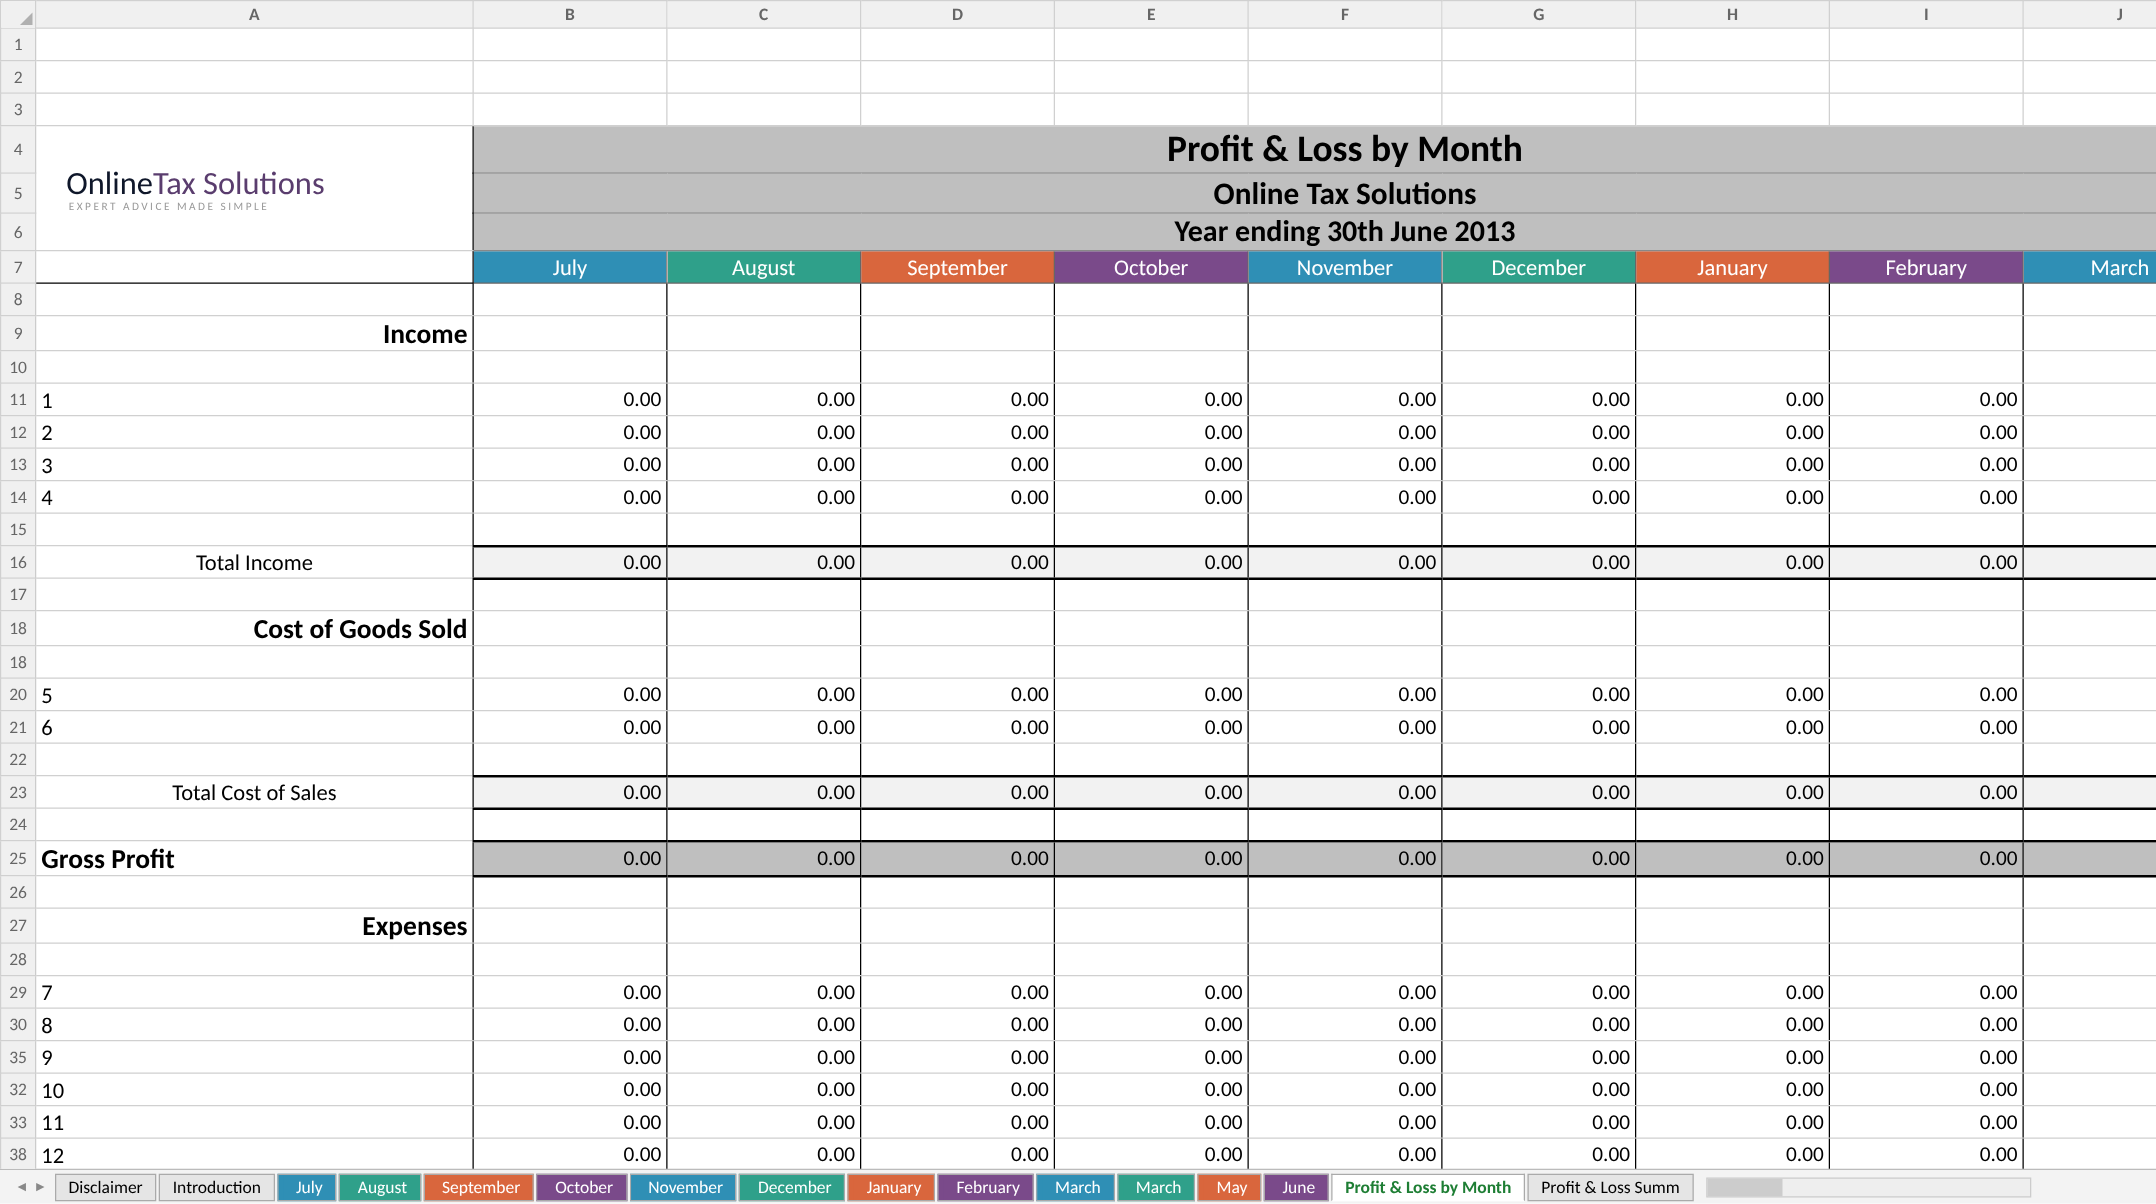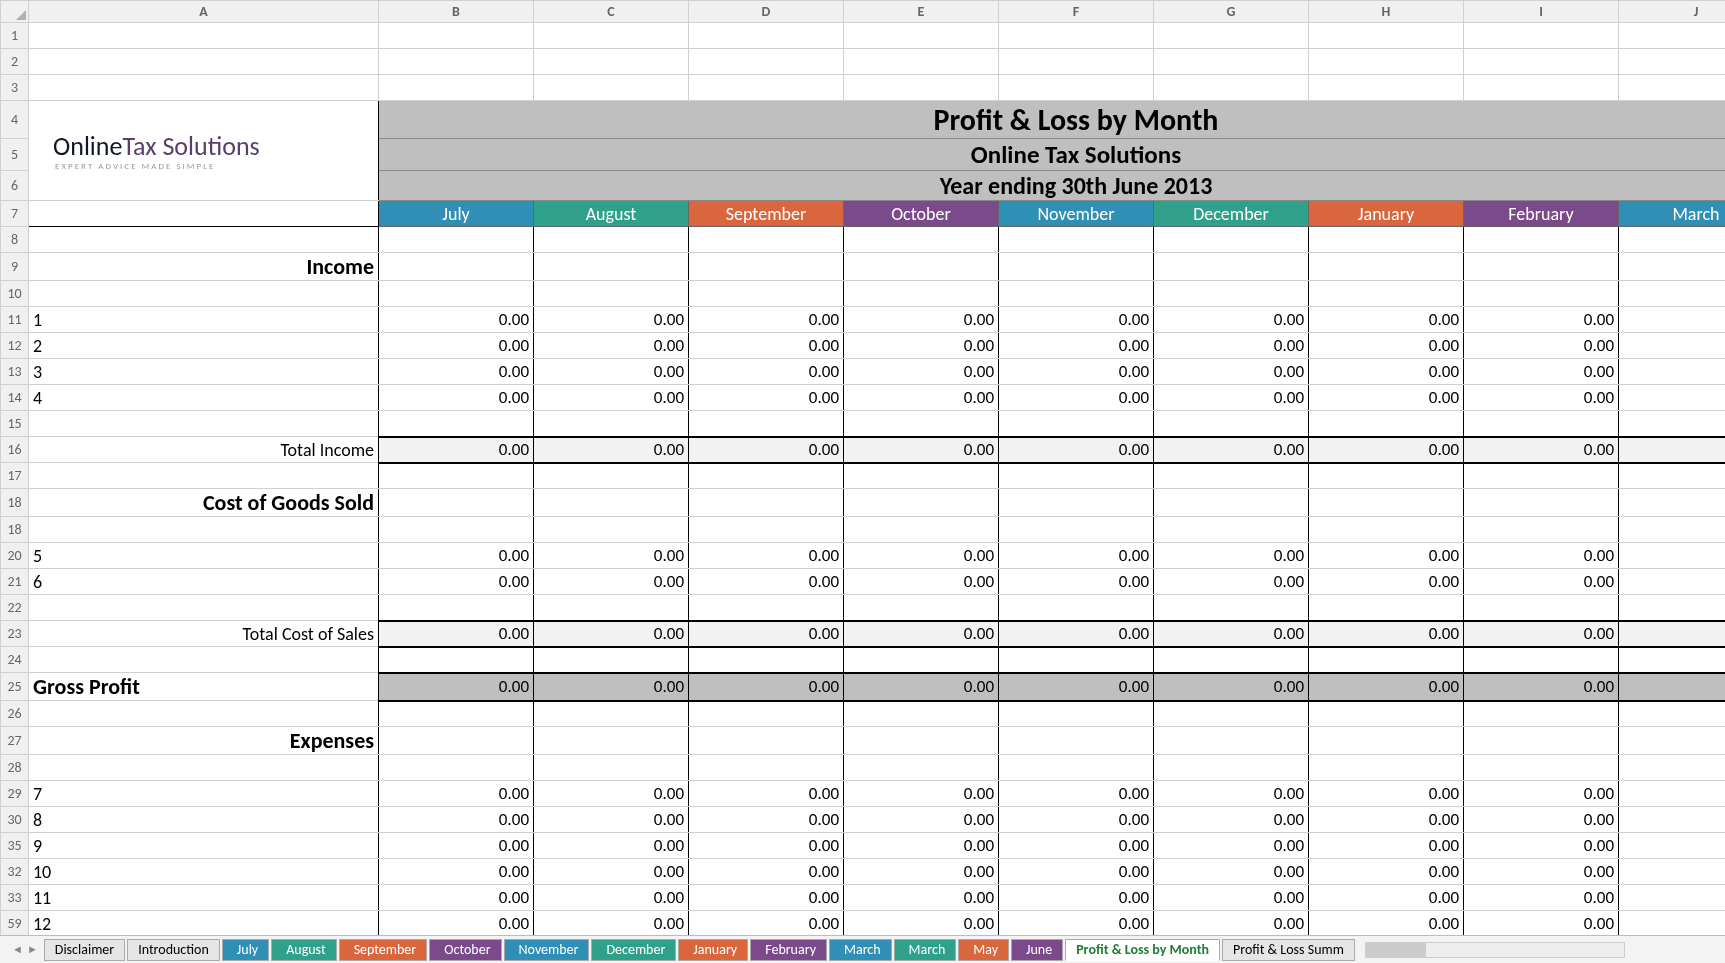--- a/index.html
+++ b/index.html
@@ -15,21 +15,21 @@
 .sel-tri{width:28px;height:22px;background:#f0f0f0;position:relative}
 .sel-tri::after{content:"";position:absolute;right:2px;bottom:2px;width:0;height:0;border-left:10px solid transparent;border-bottom:10px solid #b0b0b0}
 .title-merge{background:#bfbfbf;text-align:center;font-weight:bold;border:1px solid #888}
 .t1{font-size:30px}
 .t2{font-size:25px}
 .t3{font-size:24px}
 .month-hdr{color:#fff;text-align:center;font-size:18px;font-weight:normal;border:1px solid #666;height:26px}
 .sec-hdr{font-weight:bold;font-size:22px;text-align:right;padding-left:4px}
 .lbl{text-align:left;font-size:18px}
 .num{text-align:right;font-size:17px}
-.tot-lbl{text-align:right;font-size:18px}
+.tot-lbl{text-align:center;font-size:18px}
 .tot-cell{text-align:right;background:#f2f2f2;border-top:2px solid #000;border-bottom:2px solid #000}
 .gp-cell{text-align:right;background:#bfbfbf;border-top:2px solid #000;border-bottom:2px solid #000}
 .gp-lbl{font-weight:bold;font-size:22px}
 .bcell{border-left:1px solid #000;border-right:1px solid #000}
 .logo{font-size:26px;color:#5a3d6e;padding-left:20px}
 .logo .on{color:#0f172a}
 .logo-sub{font-size:9px;letter-spacing:2px;color:#999;padding-left:22px;display:block;margin-top:-2px}
 
 .tabbar{height:28px;border-top:1px solid #bbb;background:#f3f3f3;display:flex;align-items:center;padding-left:6px;font-size:14px;overflow:hidden}
 .tabnav{display:flex;gap:4px;padding:0 6px}
@@ -479,21 +479,21 @@
             <td class="num bcell ">0.00</td>
             <td class="num bcell ">0.00</td>
             <td class="num bcell ">0.00</td>
             <td class="num bcell ">0.00</td>
             <td class="num bcell ">0.00</td>
             <td class="num bcell ">0.00</td>
             <td class="num bcell ">0.00</td>
             <td class="num bcell ">0.00</td>
           </tr>
           <tr class="row-34">
-            <td class="rowhdr">59</td>
+            <td class="rowhdr">38</td>
             <td class="lbl edge-r">12</td>
             <td class="num bcell ">0.00</td>
             <td class="num bcell ">0.00</td>
             <td class="num bcell ">0.00</td>
             <td class="num bcell ">0.00</td>
             <td class="num bcell ">0.00</td>
             <td class="num bcell ">0.00</td>
             <td class="num bcell ">0.00</td>
             <td class="num bcell ">0.00</td>
             <td class="num bcell ">0.00</td>

